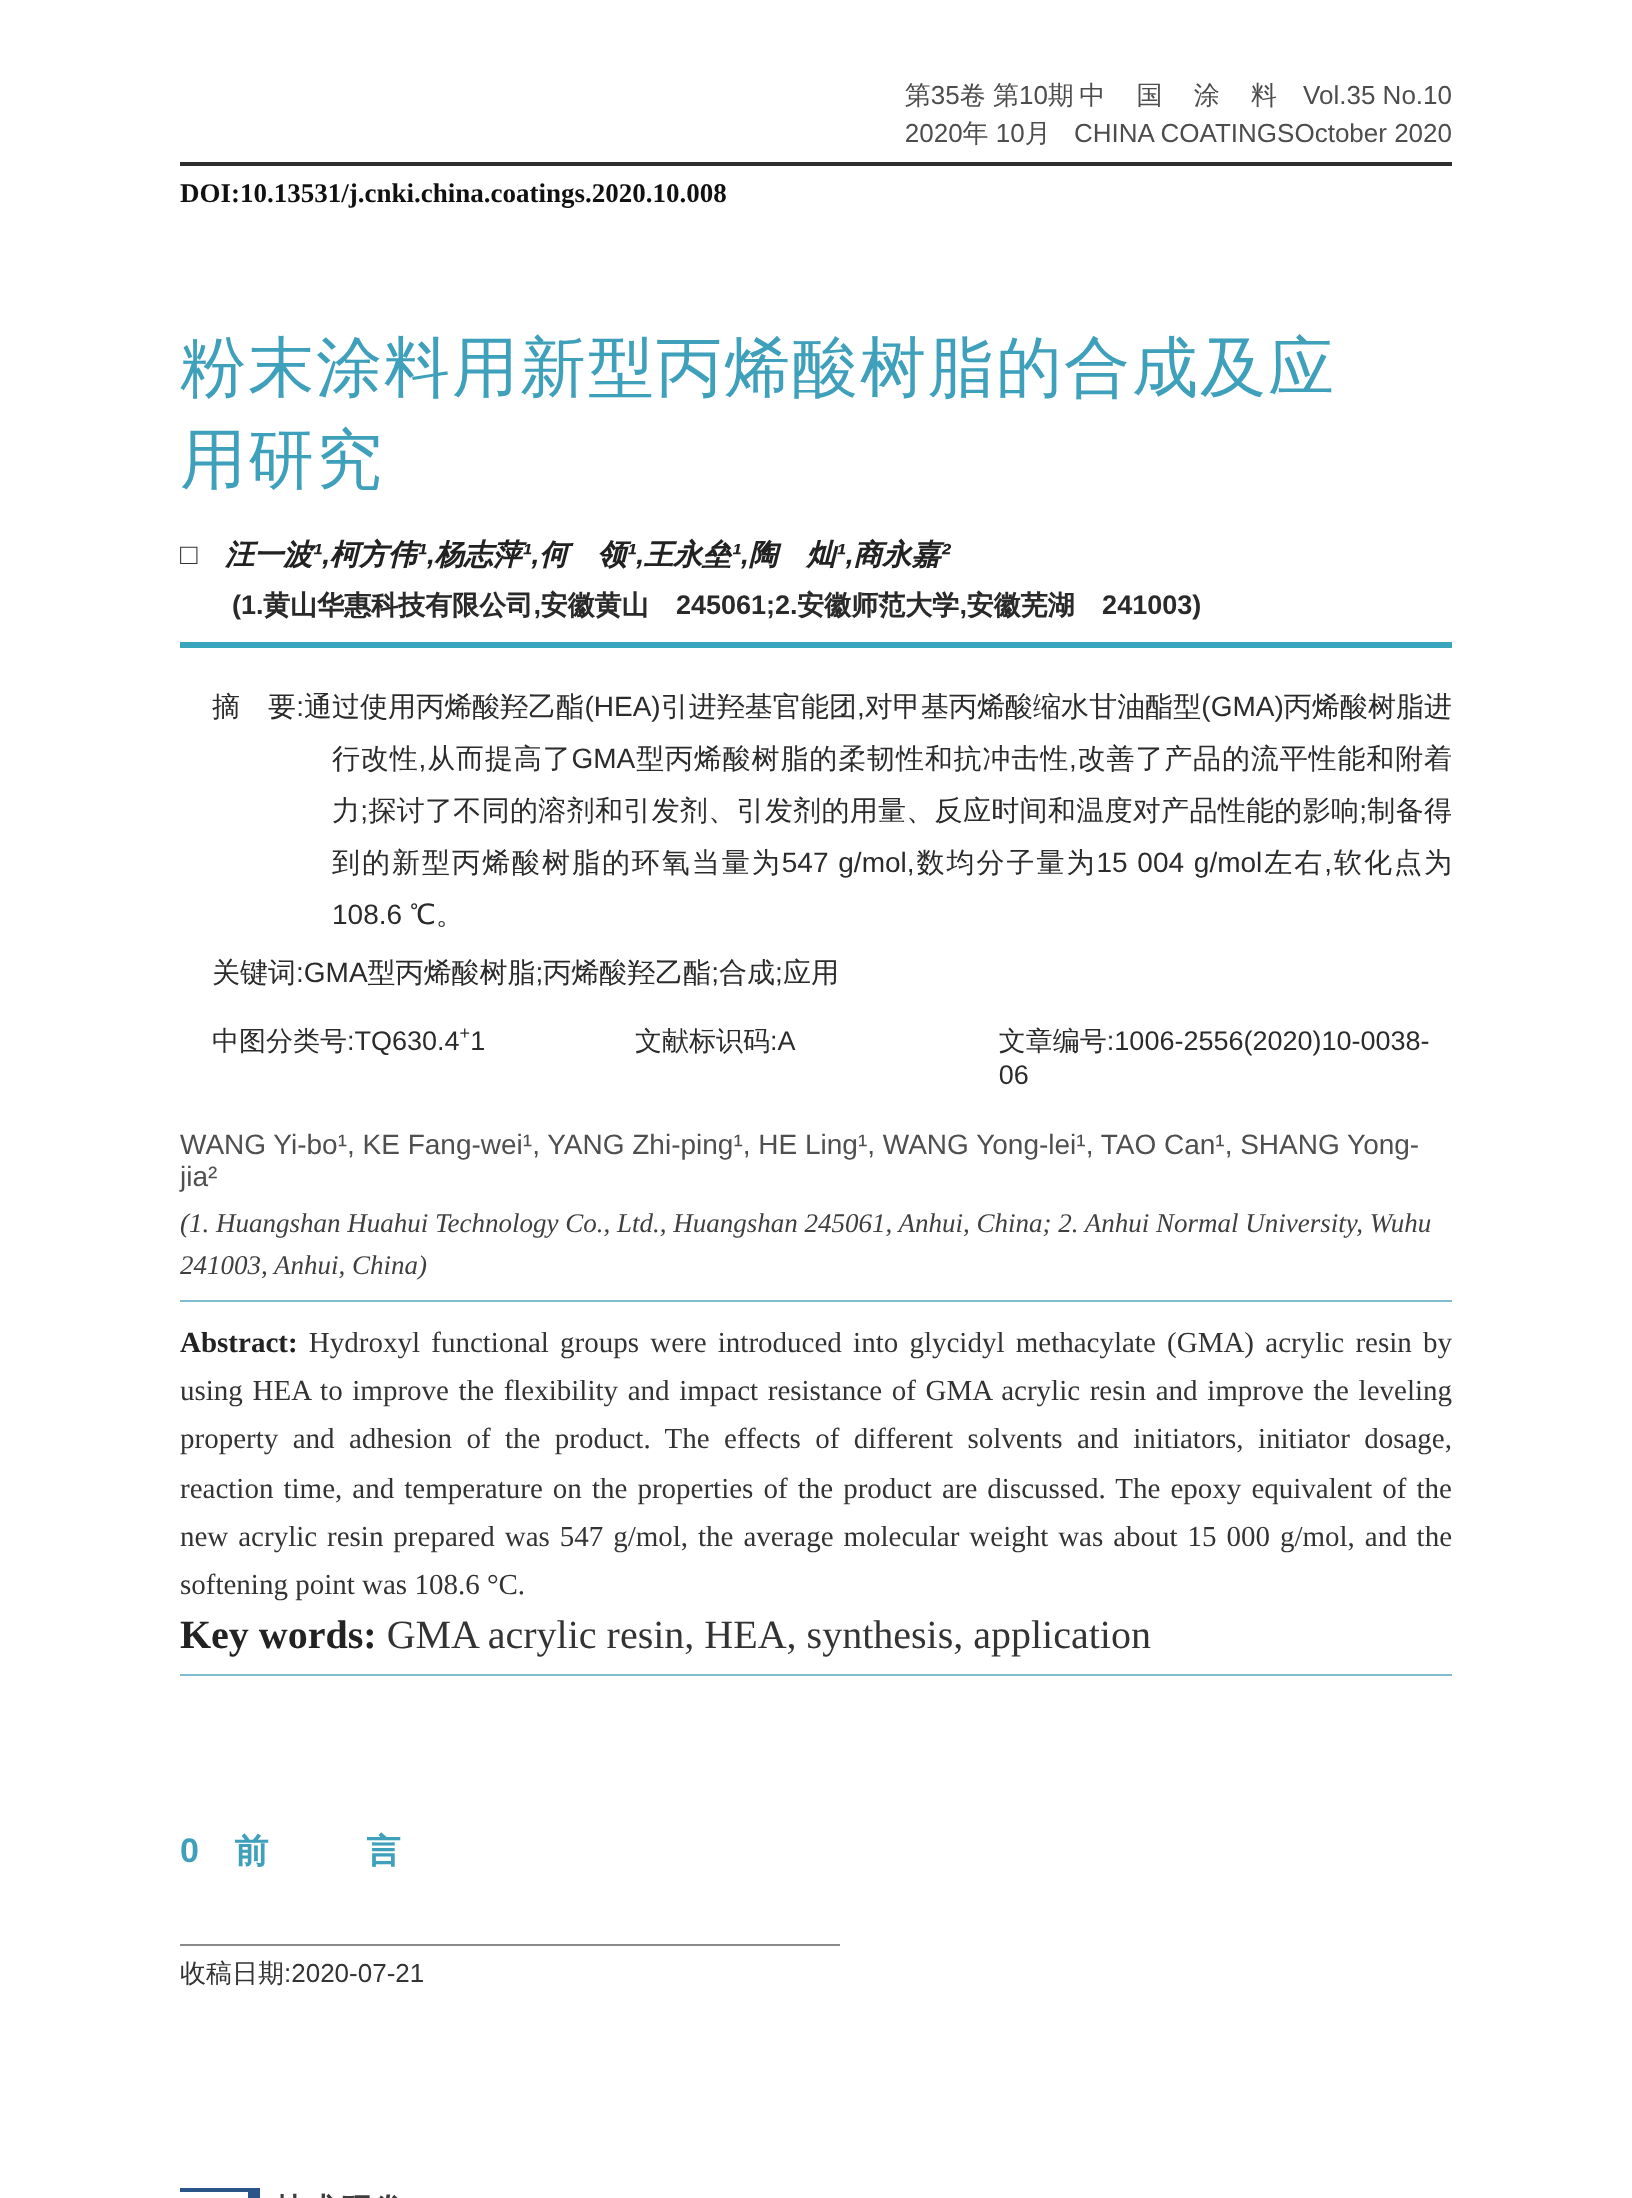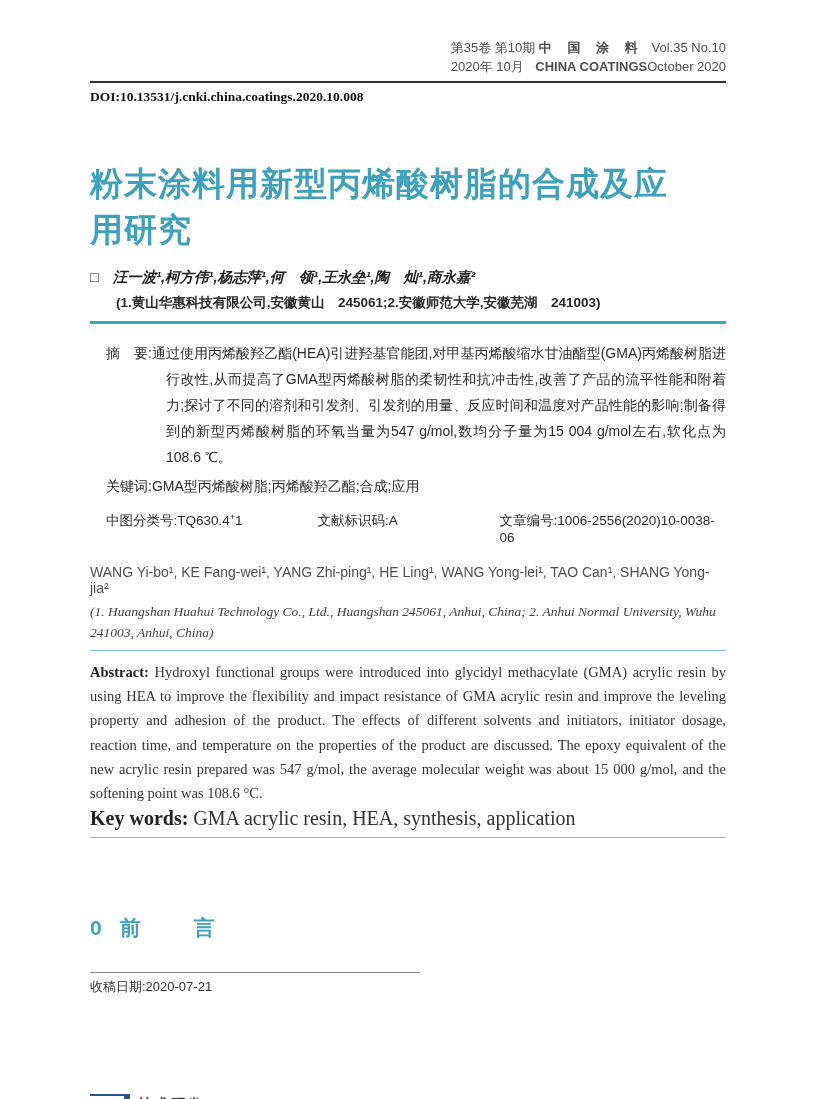--- a/index.html
+++ b/index.html
@@ -14,31 +14,31 @@
     color: #1c1c1c;
   }
   .content { padding: 38px 90px 0 90px; }
 
   
   .masthead {
     display: flex; justify-content: flex-end; align-items: flex-start;
     font-family: "Liberation Sans", sans-serif;
     font-size: 13px; color: #4d4d4d; line-height: 19px;
   }
-  .mast-center { text-align: center; font-weight: bold; }
+  .mast-center { text-align: center; }
   .mast-right { text-align: right; }
   .journal-cn { letter-spacing: 6px; }
   .mast-rule { margin-top: 5px; height: 2px; background: #2f2f2f; }
   .doi { margin-top: 6px; font-size: 13.5px; color: #111; font-weight: bold; }
 
   
   .title-cn {
     margin-top: 56px;
     font-family: "Liberation Sans", "DejaVu Sans", sans-serif;
-    font-weight: 700;
+    font-weight: 400;
     font-size: 33px; line-height: 46px;
     color: #3fa0bc;
     letter-spacing: 1px;
     width: 600px;
   }
   .authors-cn {
     margin-top: 15px;
     font-family: "Liberation Sans", sans-serif;
     font-weight: bold; font-size: 14.5px; color: #222; font-style: italic;
   }
@@ -99,21 +99,21 @@
     font-size: 14.5px; color: #333; line-height: 24.2px;
     text-align: justify;
   }
   .abstract-en .lead, .keywords-en .lead { font-weight: bold; color: #222; }
   .keywords-en { font-size: 20px; color: #333; line-height: 24.2px; margin-top: 1px; }
 
   
   .section-head {
     margin-top: 76px;
     font-family: "Liberation Sans", sans-serif;
-    font-weight: bold; font-size: 21px; color: #3fa0bc;
+    font-weight: bold; font-size: 17px; color: #3fa0bc;
   }
   .sec-num { margin-right: 18px; }
   .sec-title { letter-spacing: 16px; }
 
   
   .footnote { position: absolute; left: 90px; top: 972px; width: 636px; }
   .fn-rule { width: 330px; height: 1px; background: #8a8a8a; }
   .fn-line {
     font-family: "Liberation Sans", sans-serif;
     font-size: 13px; color: #333; line-height: 22px; margin-top: 3px;

